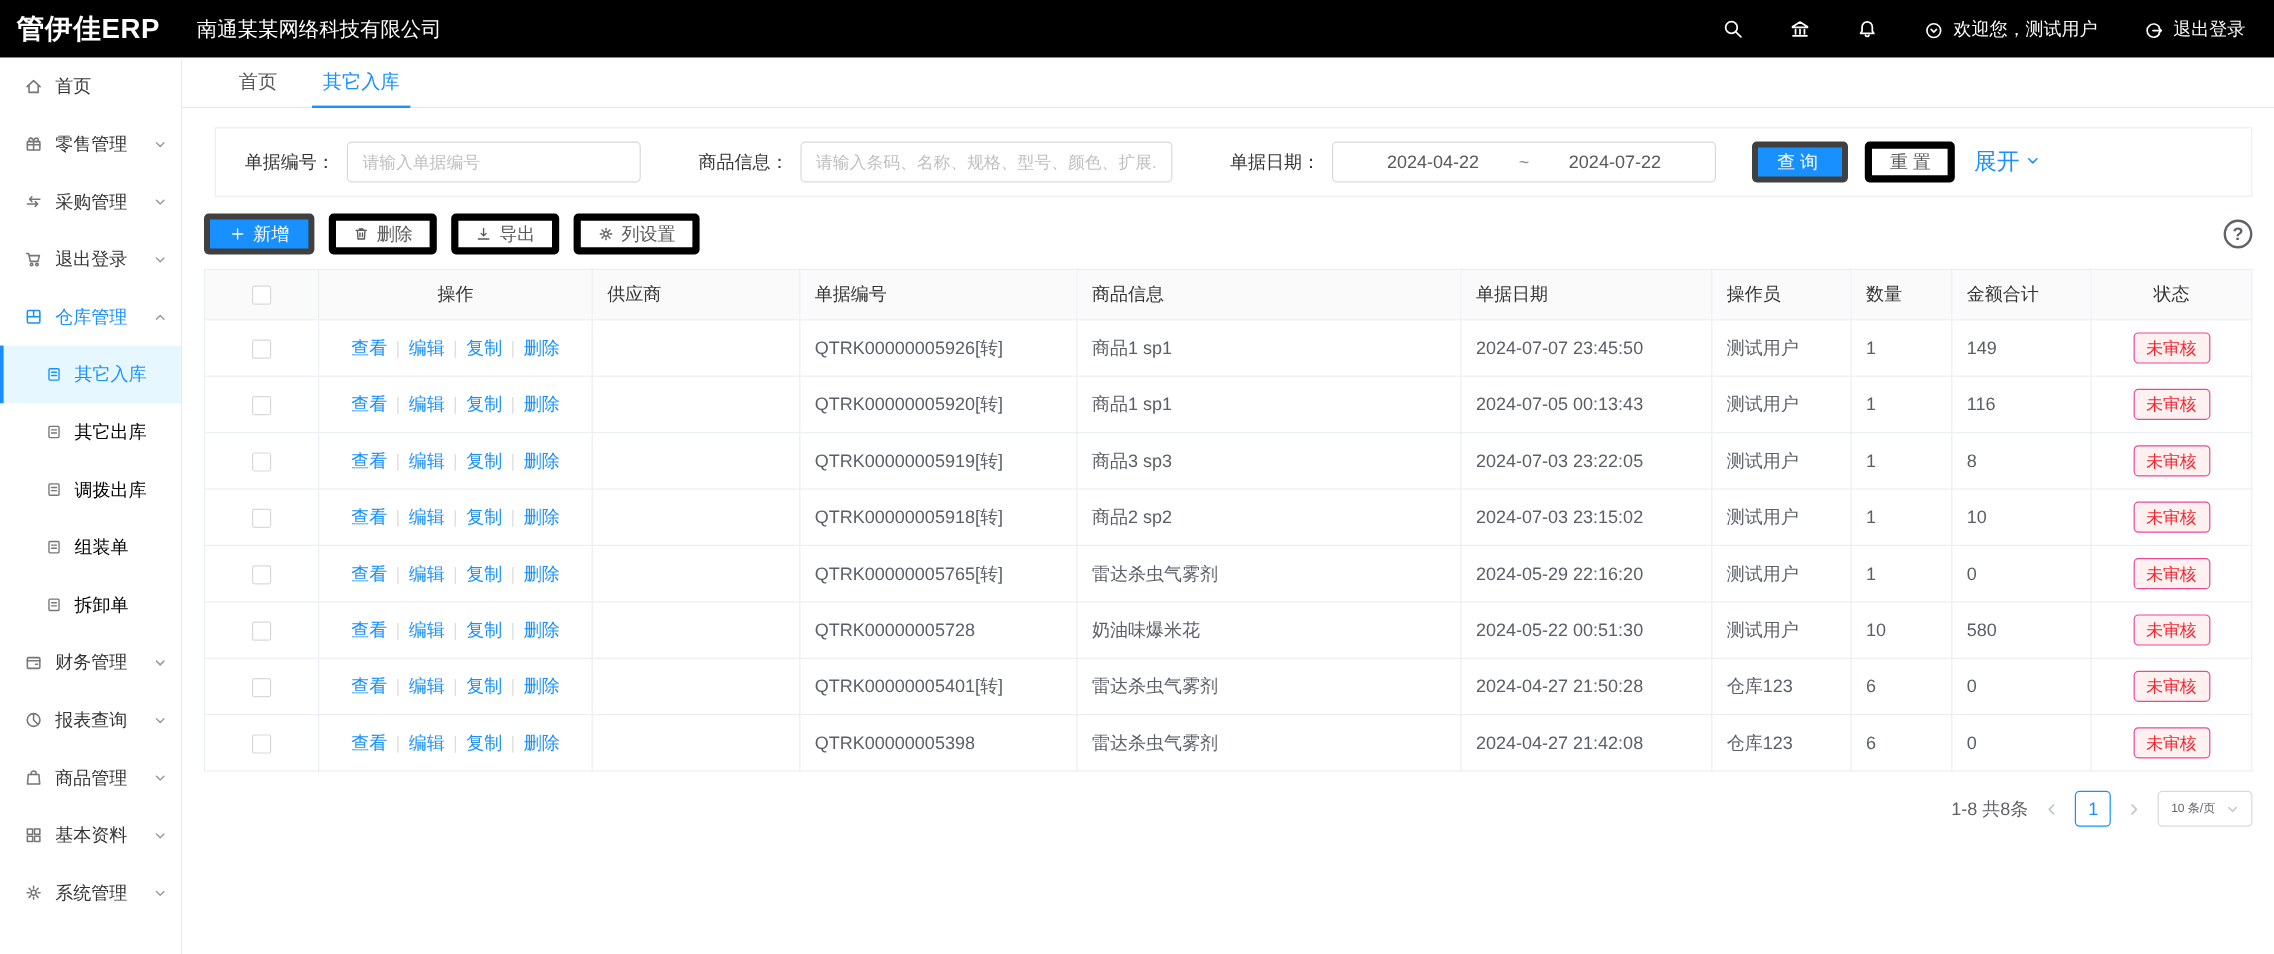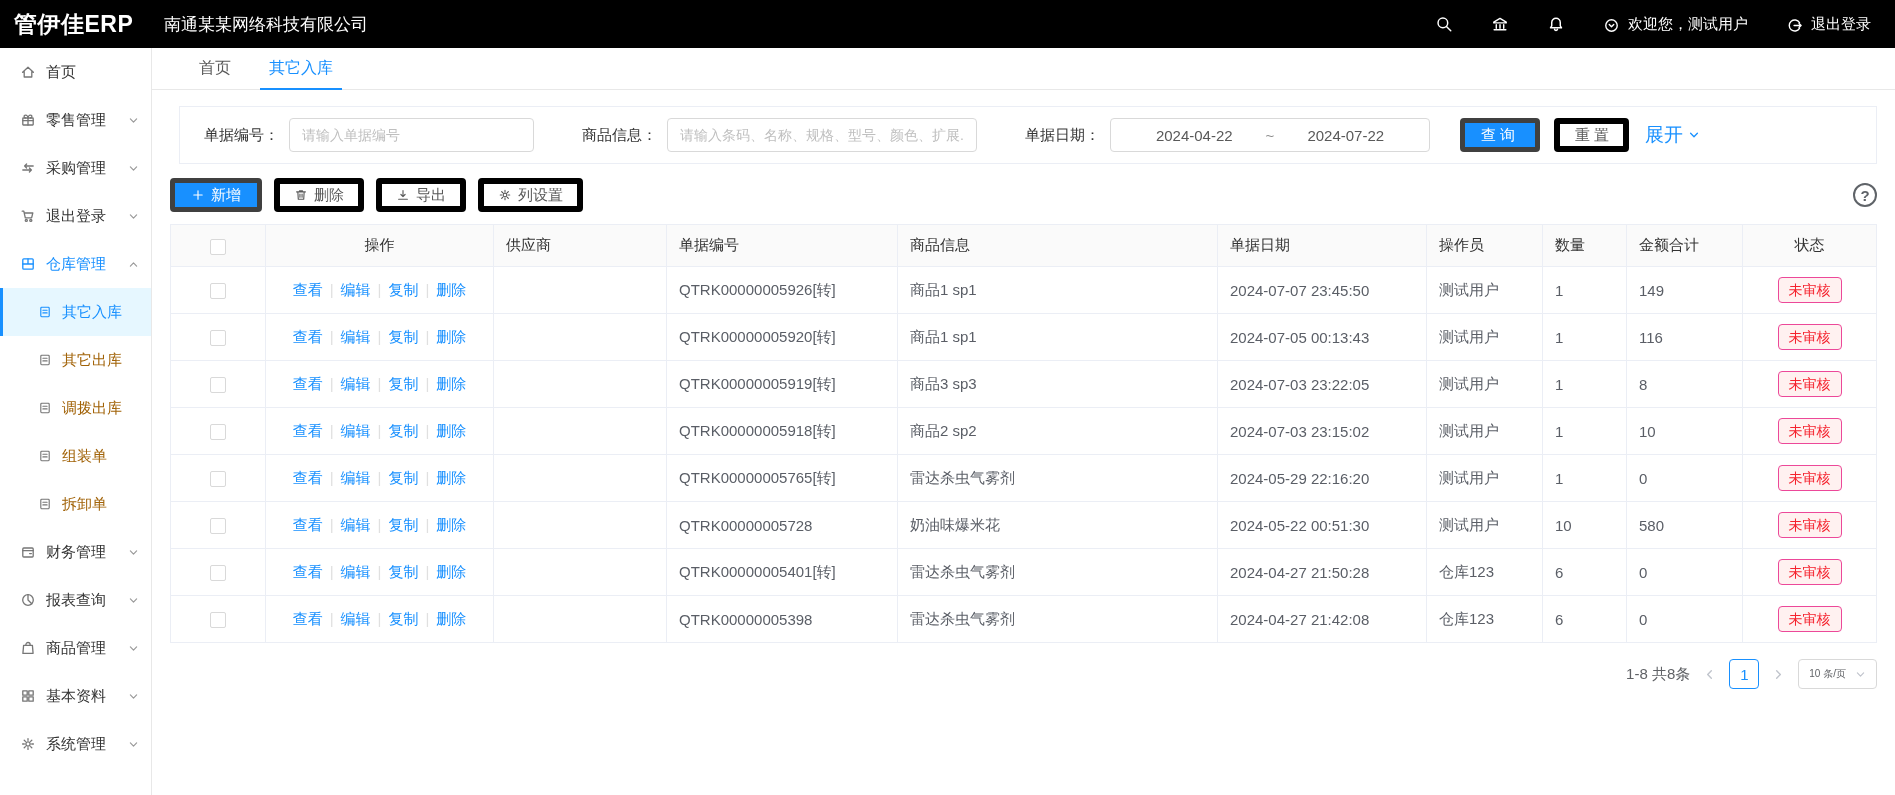--- a/index.html
+++ b/index.html
@@ -23,21 +23,21 @@
   .frame { display:flex; flex:1; overflow:hidden; }
   aside { width:152px; flex:0 0 152px; background:#fff; border-right:1px solid #e8e8e8; overflow:hidden; }
   main { flex:1; display:flex; flex-direction:column; background:#fff; overflow:hidden; position:relative; }
 
   
   .side-item { height:48px; display:flex; align-items:center; padding:0 12px 0 20px; font-size:15px; color:#333; cursor:pointer; }
   .side-item .ic { display:inline-flex; margin-right:10px; color:#767676; }
   .side-item .chev { margin-left:auto; display:inline-flex; color:#999; }
   .side-item.active { color:#1890ff; }
   .side-item.active .ic { color:#1890ff; }
-  .side-sub { height:48px; display:flex; align-items:center; padding:0 12px 0 38px; font-size:15px; color:#a16207; cursor:pointer; position:relative; }
+  .side-sub { height:48px; display:flex; align-items:center; padding:0 12px 0 38px; font-size:15px; color:#000000; cursor:pointer; position:relative; }
   .side-sub .ic { display:inline-flex; margin-right:10px; color:#767676; }
   .side-sub.active { background:#e6f7ff; color:#1890ff; }
   .side-sub.active .ic { color:#1890ff; }
   .side-sub.active::before { content:''; position:absolute; left:0; top:0; bottom:0; width:3px; background:#1890ff; }
 
   
   .tabbar { height:42px; flex:0 0 42px; border-bottom:1px solid #e8e8e8; display:flex; align-items:stretch; padding-left:28px; }
   .tab { display:flex; align-items:center; padding:0 19px; font-size:16px; color:#595959; cursor:pointer; position:relative; }
   .tab.active { color:#1890ff; }
   .tab.active::after { content:''; position:absolute; left:10px; right:10px; bottom:-1px; height:2px; background:#1890ff; }

